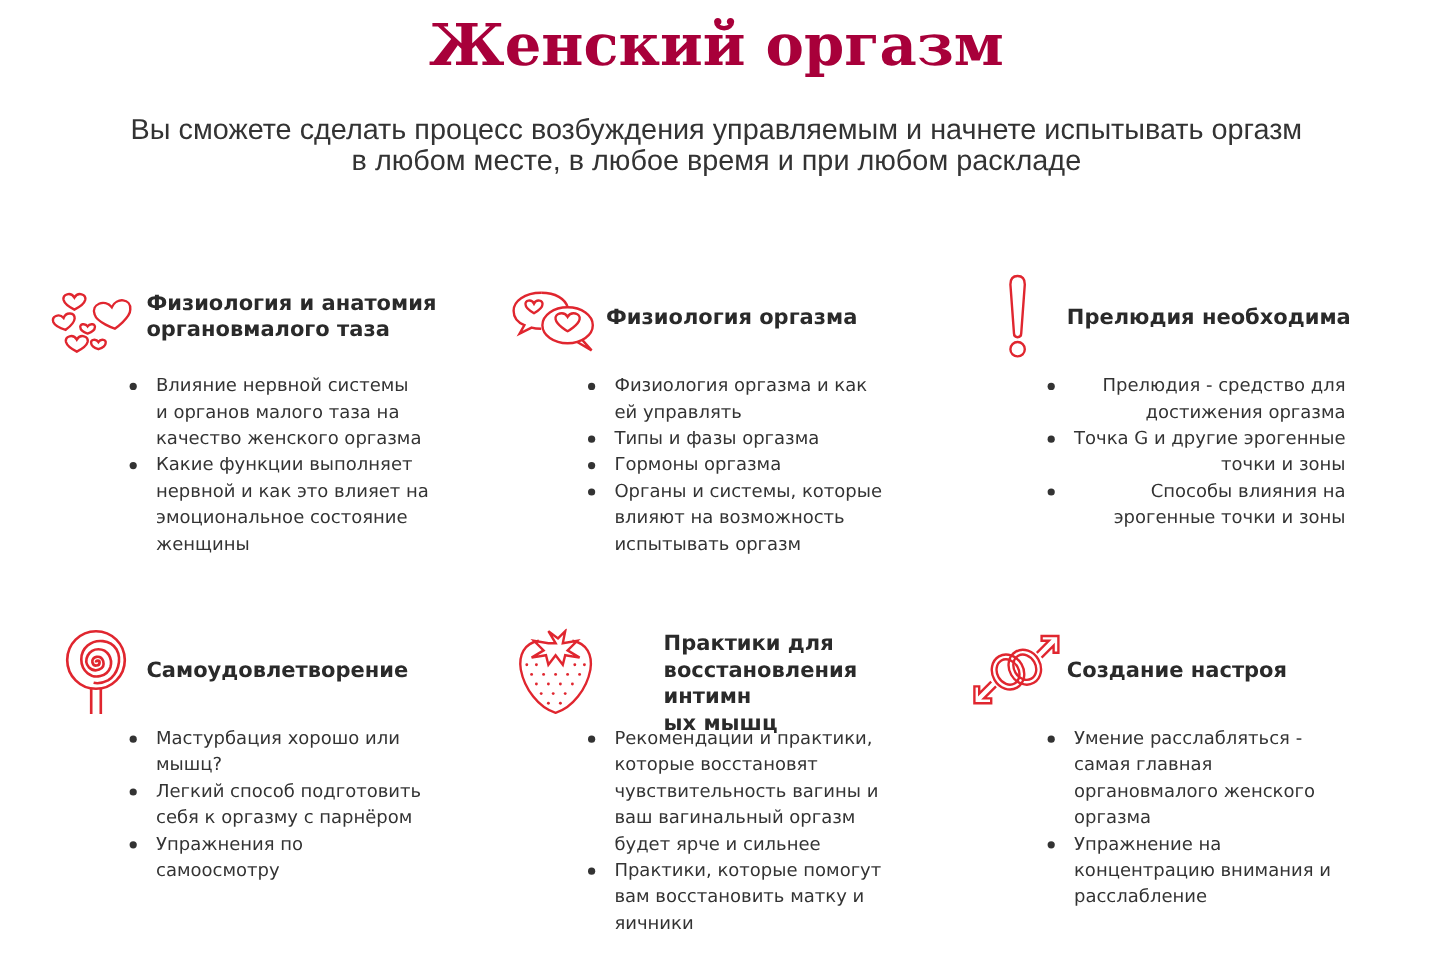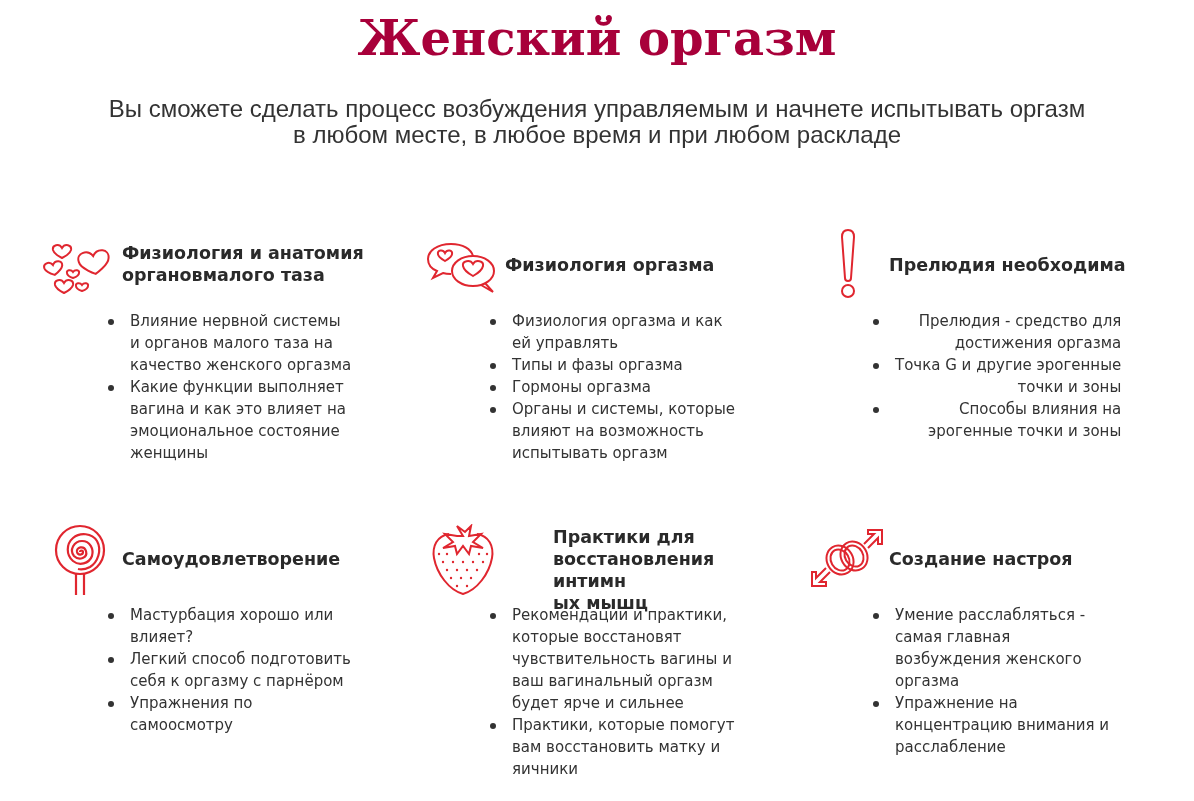--- a/index.html
+++ b/index.html
@@ -43,21 +43,21 @@
   <ul class="list" style="left:88px; top:76px;">
     <li>
         <span class="bullet"></span>
       <span class="line">Влияние нервной системы</span>
       <span class="line">и органов малого таза на</span>
       <span class="line">качество женского оргазма</span>
     </li>
     <li>
         <span class="bullet"></span>
       <span class="line">Какие функции выполняет</span>
-      <span class="line">вагина и как это влияет на</span>
+      <span class="line">нервной и как это влияет на</span>
       <span class="line">эмоциональное состояние</span>
       <span class="line">женщины</span>
     </li>
   </ul>
 </div>
 
 <div class="card" style="left:425px; top:234px;">
   <div class="icon" style="left:0; top:6px;">
     <svg width="76" height="56" viewBox="0 0 76 56" fill="none" stroke="#e0262f" stroke-width="2">
       <path d="M26 4 C12 4 3 11 3 19 C3 25 7 29 12 31 L8 38 L18 33 C21 34 23 34 26 34"></path>
@@ -131,21 +131,21 @@
       <path d="M24 50 L24 71 M32 50 L32 71"></path>
     </svg>
   </div>
   <div class="card-title" style="left:80px; top:20px;">
     <div>Самоудовлетворение</div>
   </div>
   <ul class="list" style="left:88px; top:76px;">
     <li>
         <span class="bullet"></span>
       <span class="line">Мастурбация хорошо или</span>
-      <span class="line">влияет?</span>
+      <span class="line">мышц?</span>
     </li>
     <li>
         <span class="bullet"></span>
       <span class="line">Легкий способ подготовить</span>
       <span class="line">себя к оргазму с парнёром</span>
     </li>
     <li>
         <span class="bullet"></span>
       <span class="line">Упражнения по</span>
       <span class="line">самоосмотру</span>
@@ -215,21 +215,21 @@
     </svg>
   </div>
   <div class="card-title" style="left:81px; top:20px;">
     <div>Создание настроя</div>
   </div>
   <ul class="list" style="left:87px; top:76px;">
     <li>
         <span class="bullet"></span>
       <span class="line">Умение расслабляться -</span>
       <span class="line">самая главная</span>
-      <span class="line">возбуждения женского</span>
+      <span class="line">органовмалого женского</span>
       <span class="line">оргазма</span>
     </li>
     <li>
         <span class="bullet"></span>
       <span class="line">Упражнение на</span>
       <span class="line">концентрацию внимания и</span>
       <span class="line">расслабление</span>
     </li>
   </ul>
 </div>

